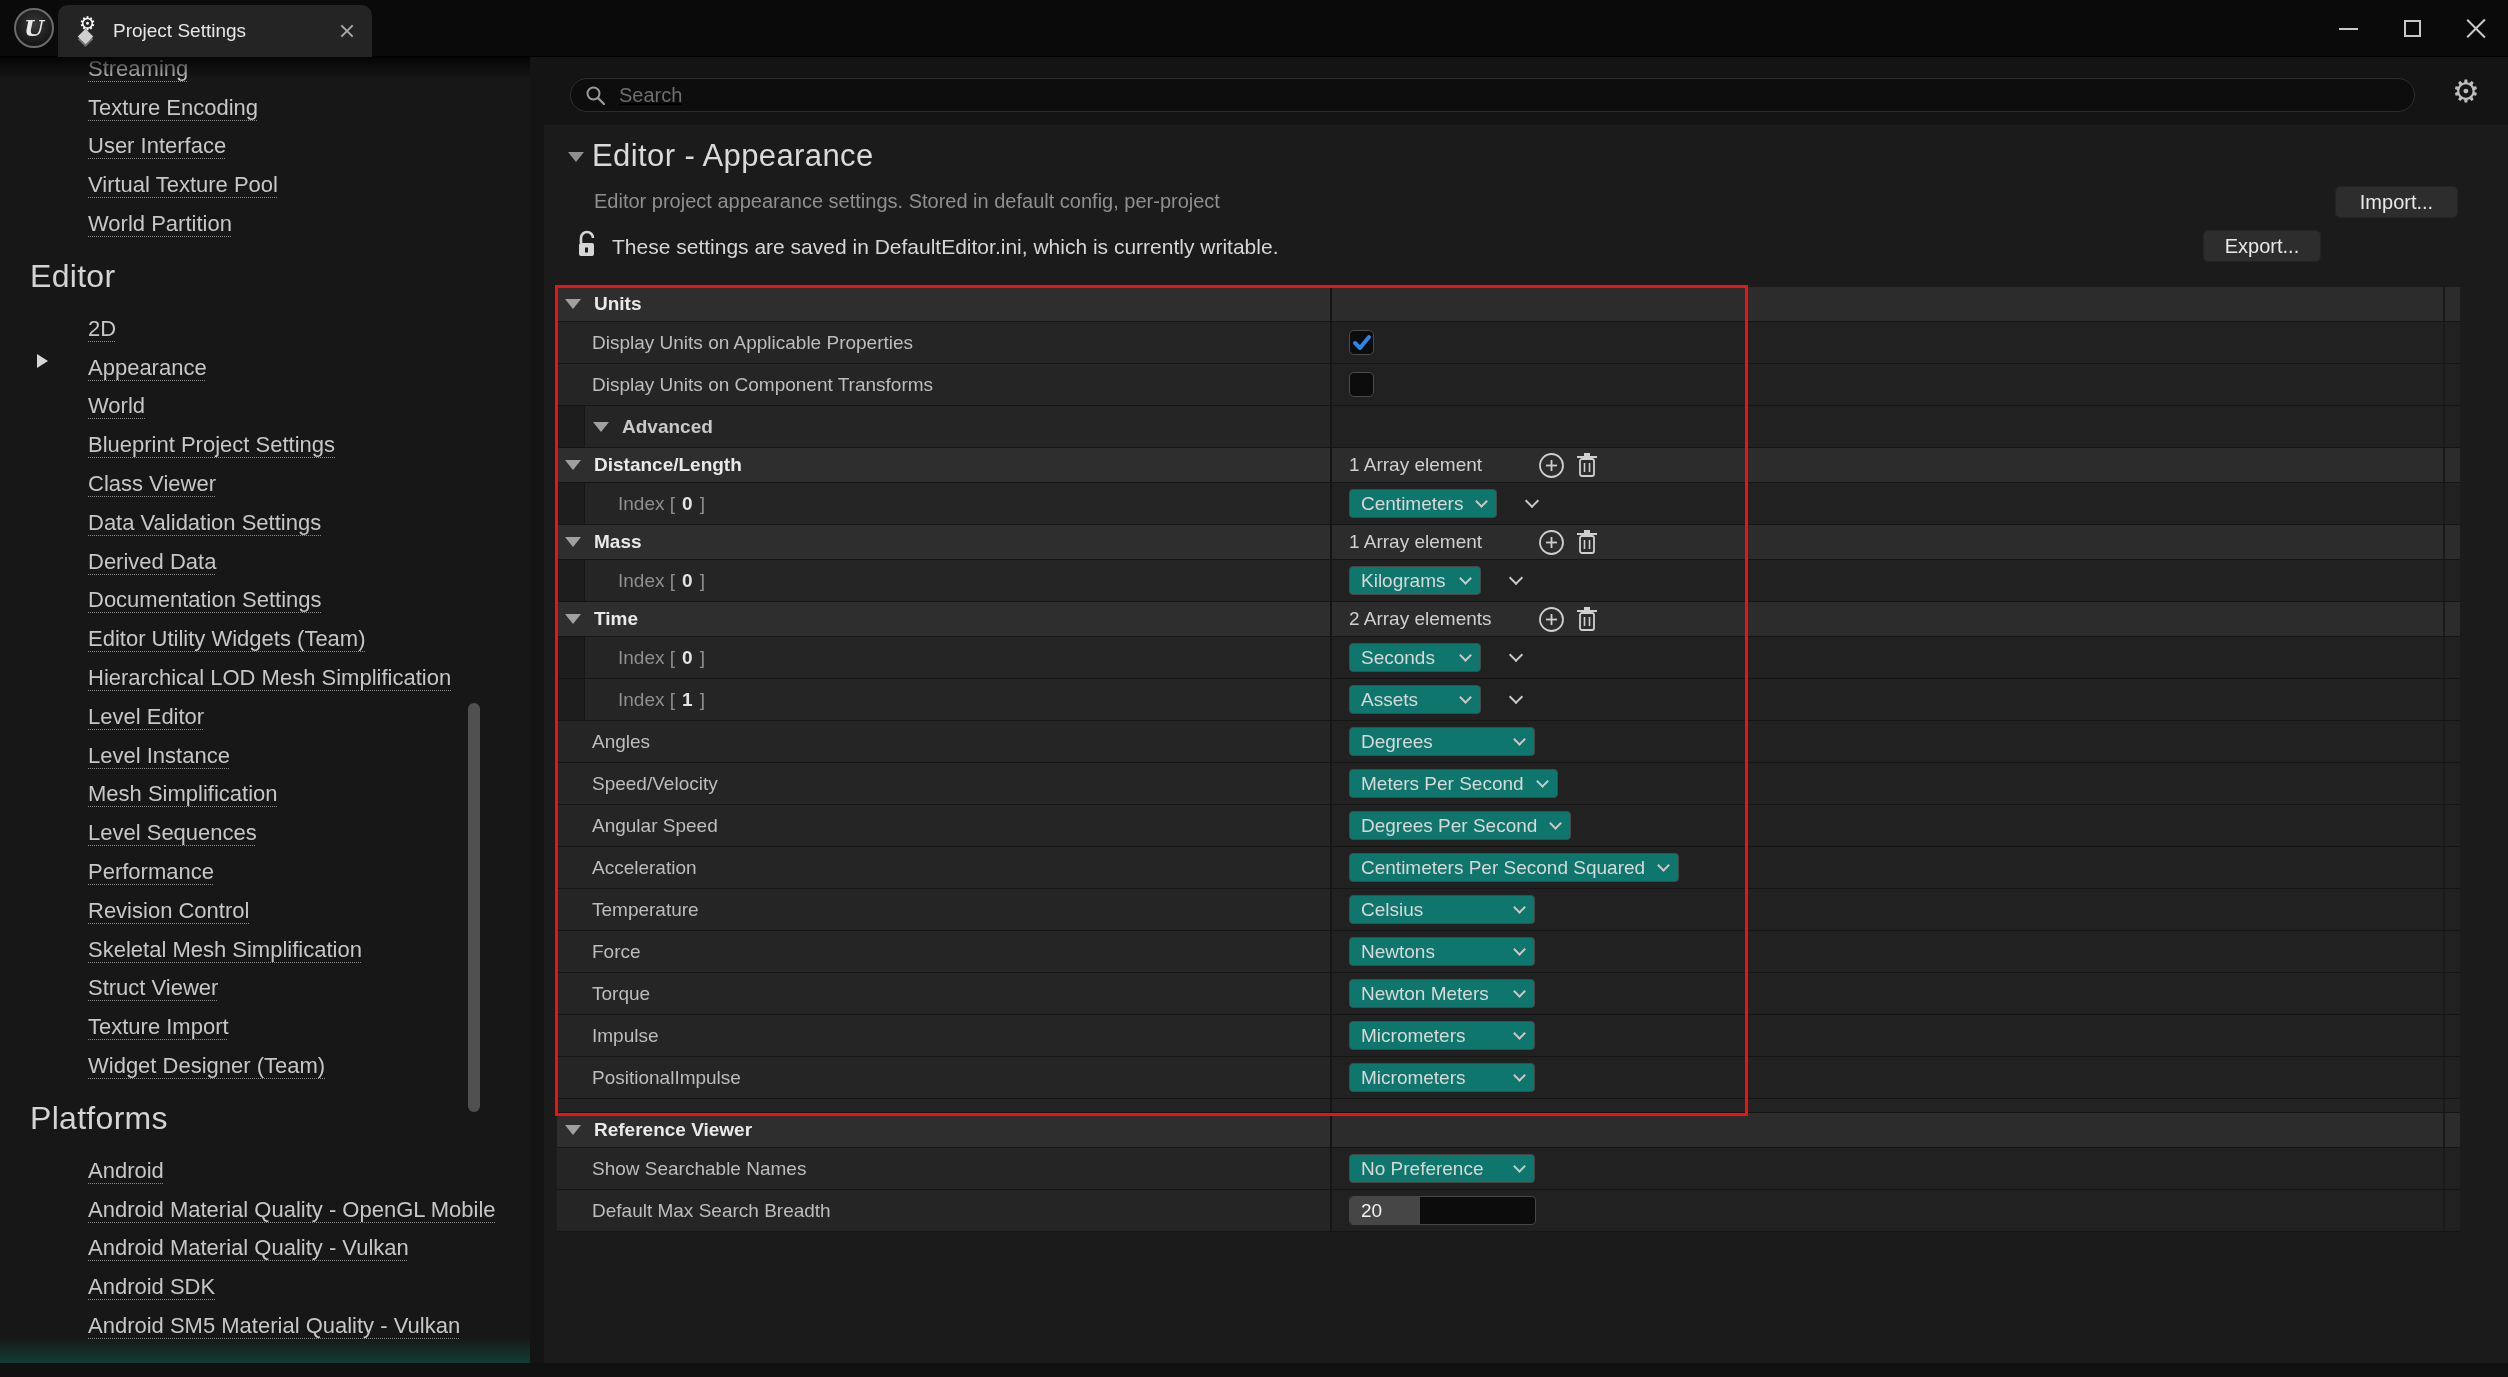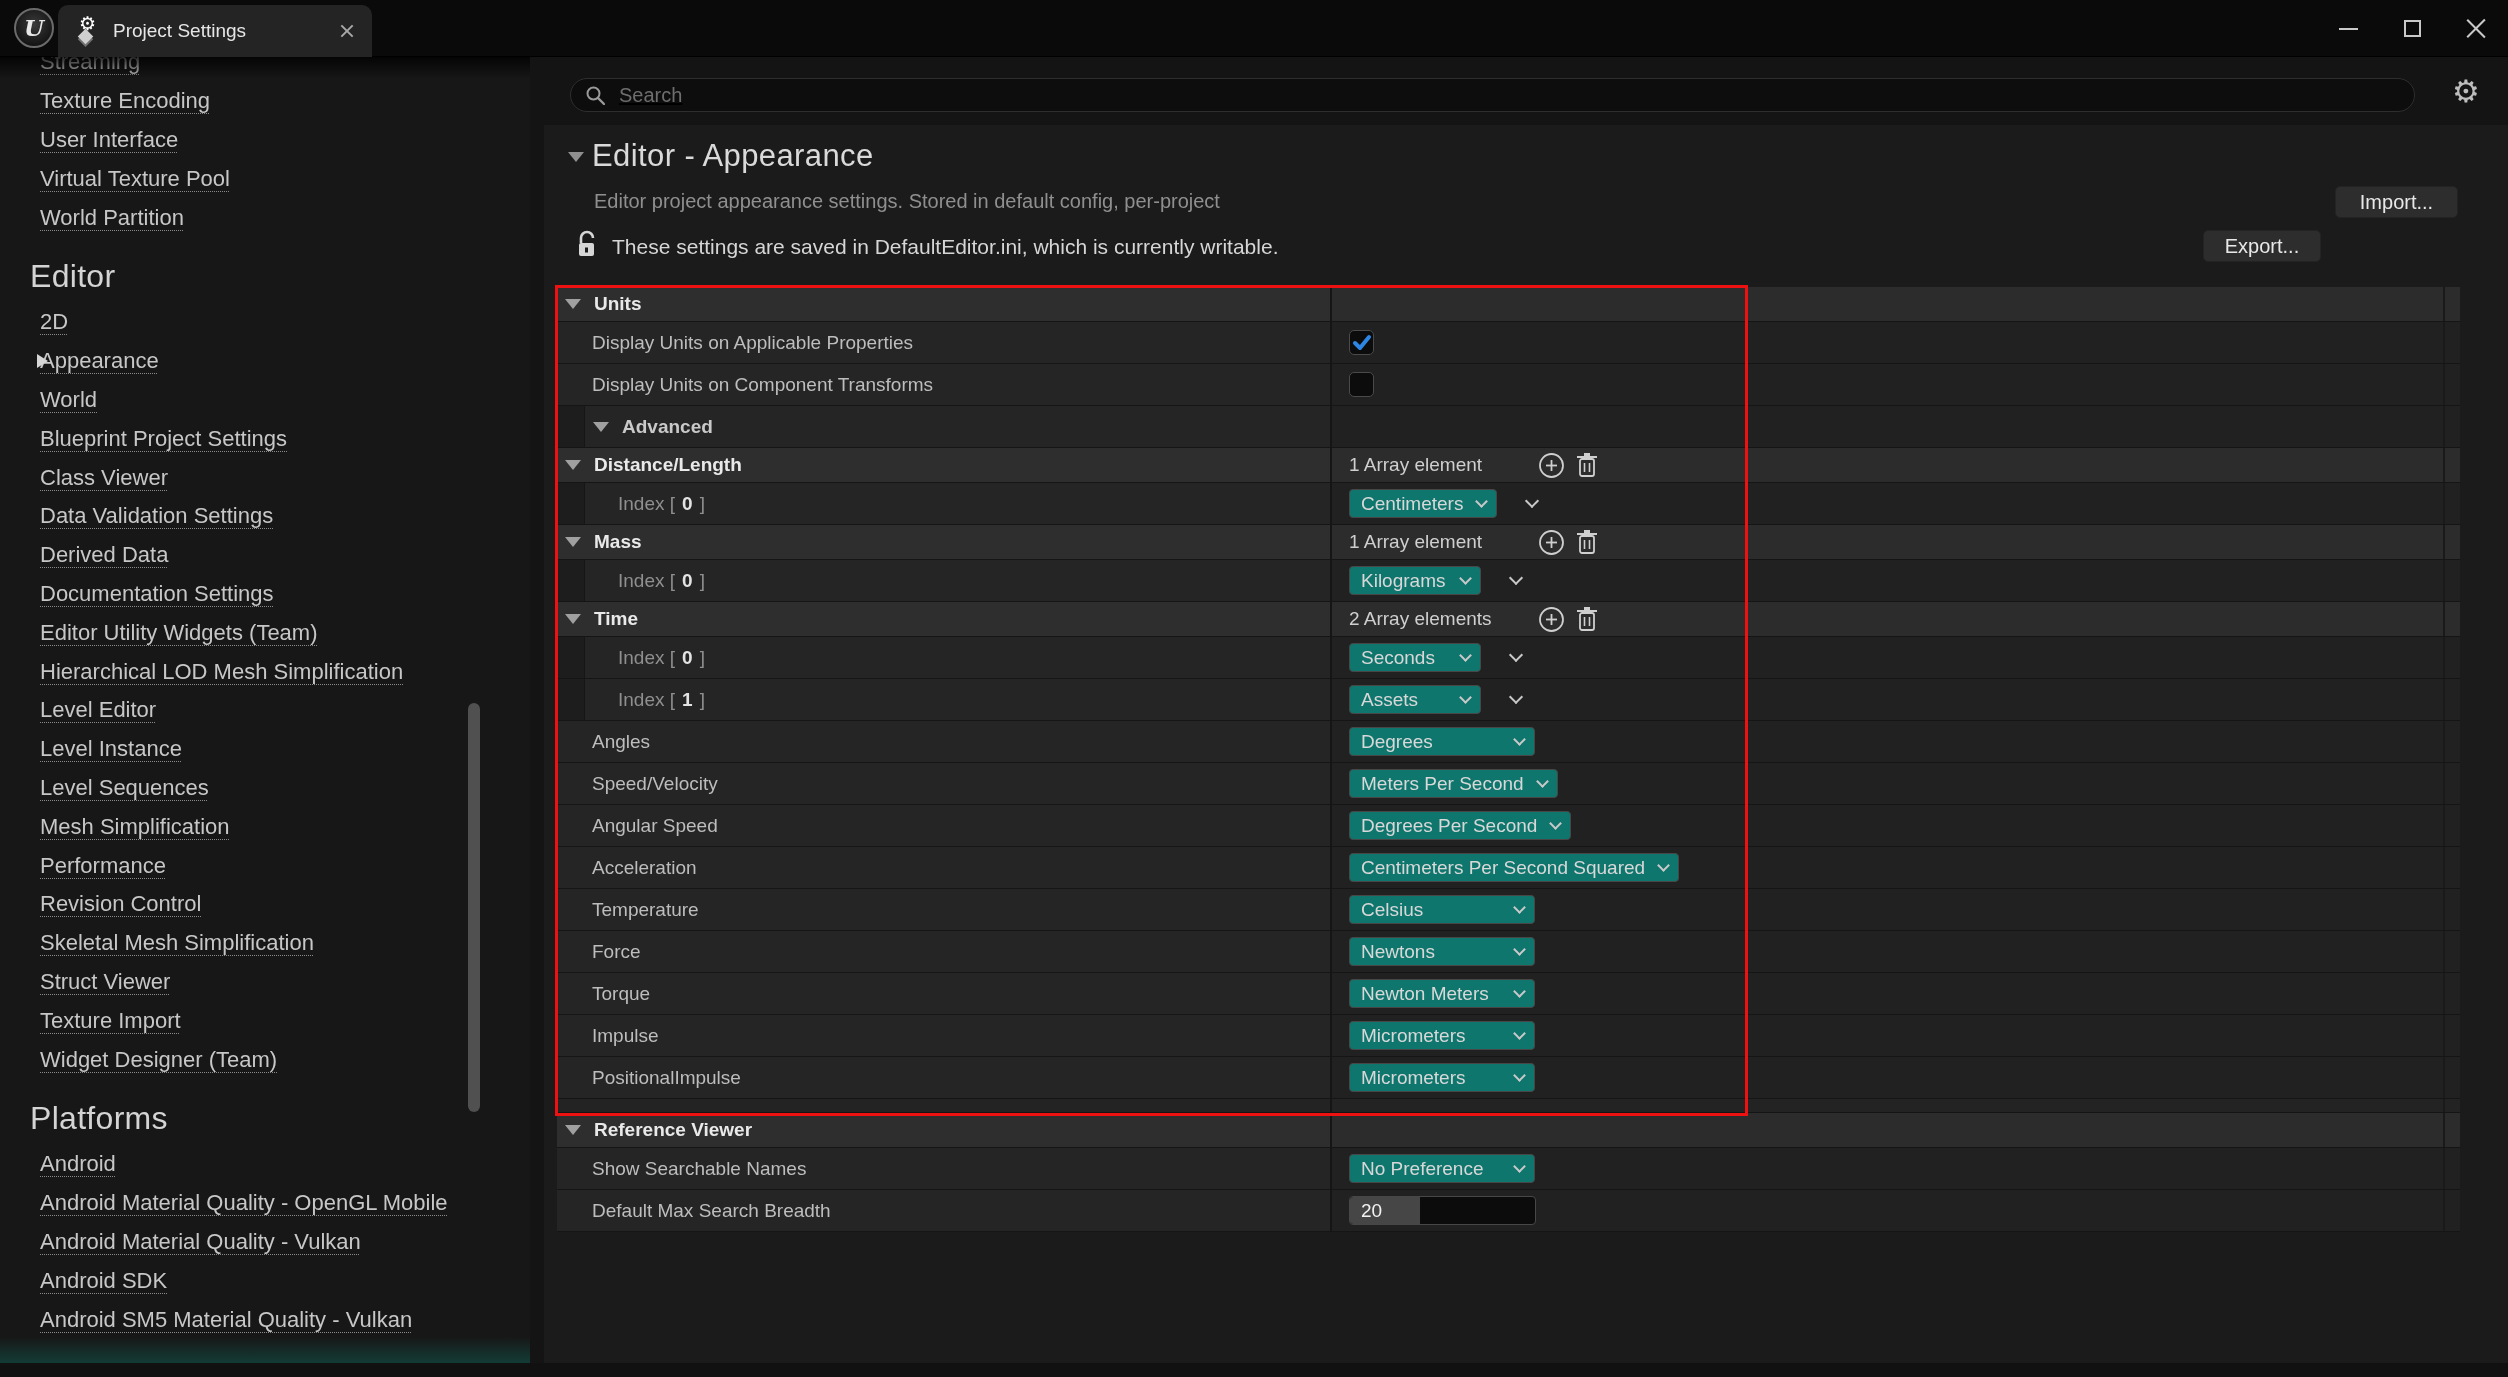--- a/index.html
+++ b/index.html
@@ -27,21 +27,21 @@
   .wc-min{width:19px;height:2px;background:#c9c9c9;}
   .wc-max{width:17px;height:17px;border:2px solid #c9c9c9;}
   .wc-close{position:relative;width:21px;height:21px;}
   .wc-close::before,.wc-close::after{content:"";position:absolute;left:9.5px;top:-2px;width:2.4px;height:25px;background:#c9c9c9;}
   .wc-close::before{transform:rotate(45deg);}
   .wc-close::after{transform:rotate(-45deg);}
 
   
   .sidebar{position:absolute;left:0;top:57px;width:530px;height:1320px;background:#171717;overflow:hidden;}
   .side-scroll{margin-top:-14px;}
-  .side-item{height:38.8px;display:flex;align-items:center;padding-left:40px;position:relative;}
+  .side-item{height:38.8px;display:flex;align-items:flex-end;padding-left:88px;position:relative;}
   .side-item-label{font-size:22px;color:#c7c7c7;text-decoration:underline dotted #8a8a8a 1px;text-underline-offset:5px;white-space:nowrap;}
   .side-item.selected .sel-arrow{display:block;}
   .sel-arrow{display:none;position:absolute;left:37px;top:12px;width:0;height:0;
     border-left:11px solid #d6d6d6;border-top:7px solid transparent;border-bottom:7px solid transparent;}
   .side-header{height:66px;display:flex;align-items:flex-end;padding:0 0 8px 30px;}
   .side-header span{font-size:32px;color:#d4d4d4;font-weight:500;letter-spacing:.3px;}
   .side-shadow-top{position:absolute;left:0;top:0;width:530px;height:22px;background:linear-gradient(#000c,#0000);pointer-events:none;}
   .side-shadow-bottom{position:absolute;left:0;bottom:0;width:530px;height:40px;background:linear-gradient(#0000,#0ecc 300%,#000e);pointer-events:none;}
   .side-scrollbar{position:absolute;left:468px;top:646px;width:12px;height:409px;border-radius:6px;background:#505050;}
 
@@ -208,25 +208,25 @@
           <div class="side-item">
 
             <span class="side-item-label">Level Editor</span>
           </div>
           <div class="side-item">
 
             <span class="side-item-label">Level Instance</span>
           </div>
           <div class="side-item">
 
+            <span class="side-item-label">Mesh Simplification</span>
+          </div>
+          <div class="side-item">
+
             <span class="side-item-label">Level Sequences</span>
-          </div>
-          <div class="side-item">
-
-            <span class="side-item-label">Mesh Simplification</span>
           </div>
           <div class="side-item">
 
             <span class="side-item-label">Performance</span>
           </div>
           <div class="side-item">
 
             <span class="side-item-label">Revision Control</span>
           </div>
           <div class="side-item">

